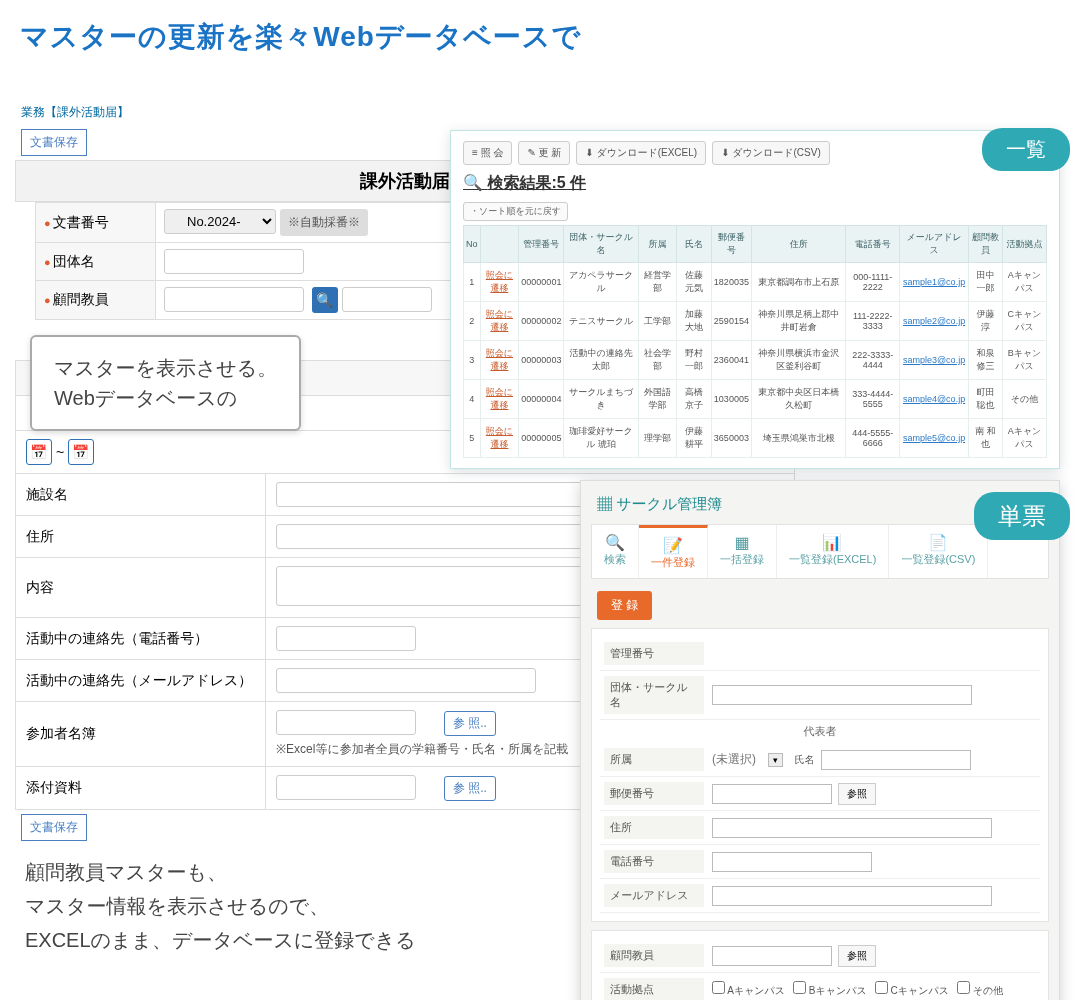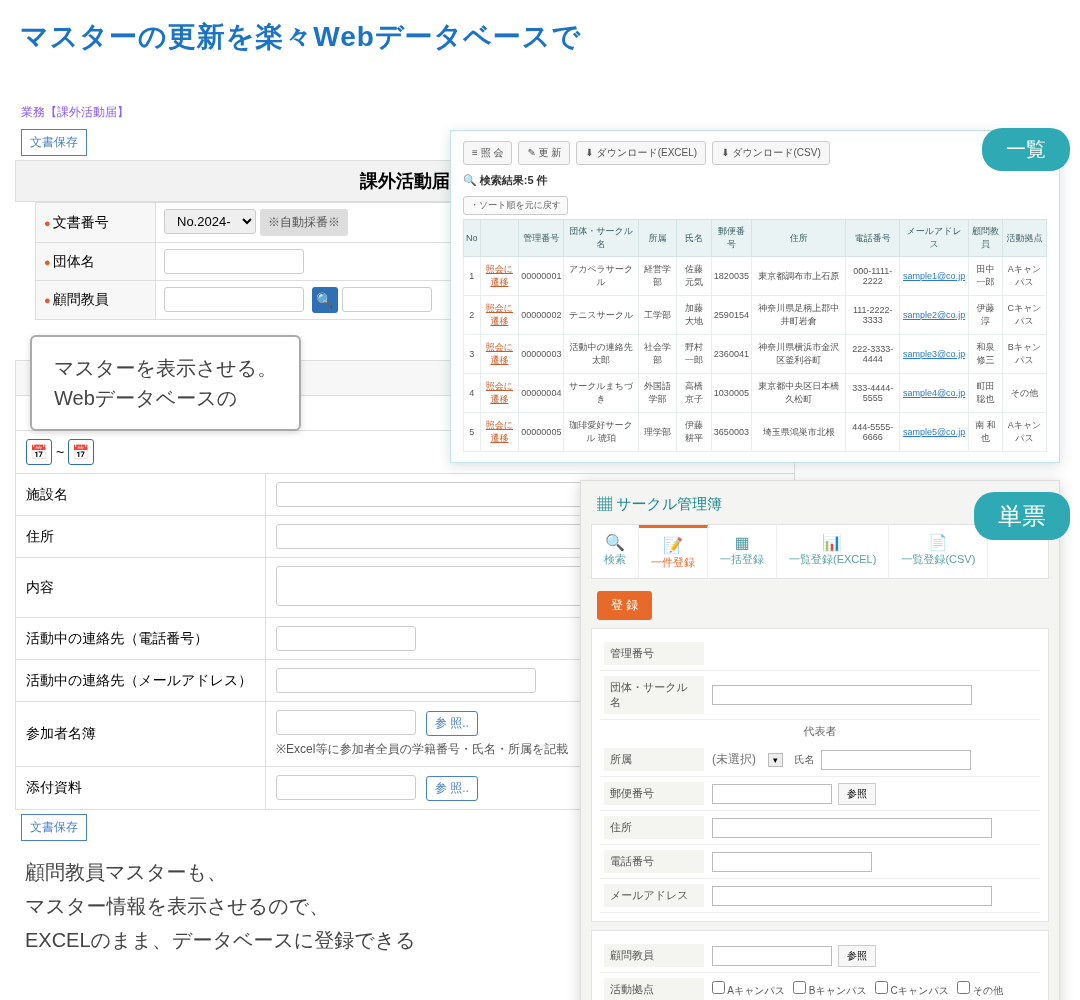--- a/index.html
+++ b/index.html
@@ -1,47 +1,47 @@
 <!DOCTYPE html>
 <html><head>
 <meta charset="utf-8">
 <style>
   * { box-sizing: border-box; margin: 0; padding: 0; }
   body { font-family: "Hiragino Sans", "Meiryo", sans-serif; background: #fff; width: 1080px; height: 1000px; position: relative; overflow: hidden; }
   .heading { color: #1a73c4; font-size: 28px; font-weight: bold; padding: 18px 20px 10px; letter-spacing: 1px; }
   .form-panel { position: absolute; top: 100px; left: 15px; width: 780px; background: #fff; }
-  .breadcrumb { color: #8b5cf6; font-size: 12px; padding: 4px 6px; }
+  .breadcrumb { color: #0369a1; font-size: 12px; padding: 4px 6px; }
   .btn-outline { display: inline-block; border: 1px solid #4a7fc2; color: #4a7fc2; background: #fff; font-size: 12px; padding: 4px 8px; margin: 4px 6px; cursor: pointer; }
   .form-title { text-align: center; font-size: 18px; font-weight: bold; background: #f2f2f2; padding: 8px; border: 1px solid #ddd; }
   table.form-tbl { width: 100%; border-collapse: collapse; margin-left: 20px; }
   table.form-tbl td { border: 1px solid #ddd; padding: 6px 8px; font-size: 14px; vertical-align: middle; }
   table.form-tbl td.label { background: #f7f7f7; width: 120px; }
   table.form-tbl td.label2 { background: #f7f7f7; width: 110px; }
   .req { color: #e25b2f; font-size: 11px; margin-right: 2px; }
   .input-txt { border: 1px solid #ccc; border-radius: 3px; padding: 4px 6px; font-size: 13px; }
   .input-sm { width: 140px; }
   .input-md { width: 260px; }
   .input-lg { width: 460px; }
   .auto-num { background: #ddd; color: #555; font-size: 12px; padding: 5px 8px; border-radius: 3px; display: inline-block; }
   .search-icon-btn { display: inline-block; width: 26px; height: 26px; background: #2f6fb3; color: #fff; border-radius: 3px; text-align: center; line-height: 26px; vertical-align: middle; margin-left: 4px; cursor: pointer; }
   .cal-icon { display: inline-block; width: 26px; height: 26px; border: 1px solid #2f6fb3; color: #2f6fb3; border-radius: 3px; text-align: center; line-height: 24px; cursor: pointer; }
-  .browse-btn { display: inline-block; border: 1px solid #4a7fc2; color: #4a7fc2; background: #fff; font-size: 12px; padding: 3px 8px; border-radius: 3px; margin-left: 6px; cursor: pointer; }
+  .browse-btn { display: inline-block; border: 1px solid #4a7fc2; color: #4a7fc2; background: #fff; font-size: 12px; padding: 3px 8px; border-radius: 3px; margin-left: 24px; cursor: pointer; }
   .form-note { font-size: 12px; color: #555; display: block; margin-top: 4px; }
-  select.input-txt { padding: 3px 8px; }
+  select.input-txt { padding: 3px 18px; }
 
   .details-table { width: 100%; border-collapse: collapse; margin-top: 40px; }
   .details-table td { border: 1px solid #ddd; padding: 8px 10px; font-size: 14px; }
   .details-table td.lbl { background: #fff; width: 250px; }
 
   .callout { position: absolute; top: 335px; left: 30px; background: #fff; border: 2px solid #aaa; border-radius: 6px; padding: 16px 22px; font-size: 20px; color: #444; line-height: 1.5; box-shadow: 0 2px 6px rgba(0,0,0,0.15); z-index: 5; }
 
   .list-panel { position: absolute; top: 130px; left: 450px; width: 610px; background: #fff; border: 1px solid #c2e4e4; box-shadow: 0 3px 12px rgba(0,50,60,0.15); z-index: 6; padding: 10px 12px; }
   .list-toolbar { display: flex; gap: 6px; margin-bottom: 8px; }
   .list-toolbar .tb-btn { border: 1px solid #ccc; background: #f7f7f7; font-size: 10px; color: #555; padding: 4px 8px; border-radius: 3px; cursor: pointer; }
-  .list-result { font-size: 11px; font-weight: bold; color: #333; margin: 6px 0; }
+  .list-result { font-size: 16px; font-weight: bold; color: #333; margin: 6px 0; text-decoration: underline; }
   .list-result::before { content: "🔍 "; }
   .sort-reset { font-size: 9px; border: 1px solid #ccc; background: #fafafa; padding: 2px 6px; border-radius: 3px; display: inline-block; margin-bottom: 4px; color: #666; }
   table.data-tbl { width: 100%; border-collapse: collapse; font-size: 9px; }
   table.data-tbl th { background: #eaf3f3; border: 1px solid #d4e4e4; padding: 5px 2px; color: #40656a; font-weight: normal; }
   table.data-tbl td { border: 1px solid #e6eeee; padding: 6px 2px; text-align: center; color: #555; }
   table.data-tbl td.link { color: #c85a2a; text-decoration: underline; text-align: center; }
   table.data-tbl td.mail { color: #2a7ac8; text-decoration: underline; }
   .badge-list { position: absolute; top: 128px; right: 10px; background: #2fa9b3; color: #fff; border-radius: 20px; padding: 8px 24px; font-size: 20px; z-index: 10; }
 
   .single-panel { position: absolute; top: 480px; left: 580px; width: 480px; background: #f4f4f2; border: 1px solid #ddd; box-shadow: 0 3px 14px rgba(0,0,0,0.18); z-index: 8; padding: 10px; }

